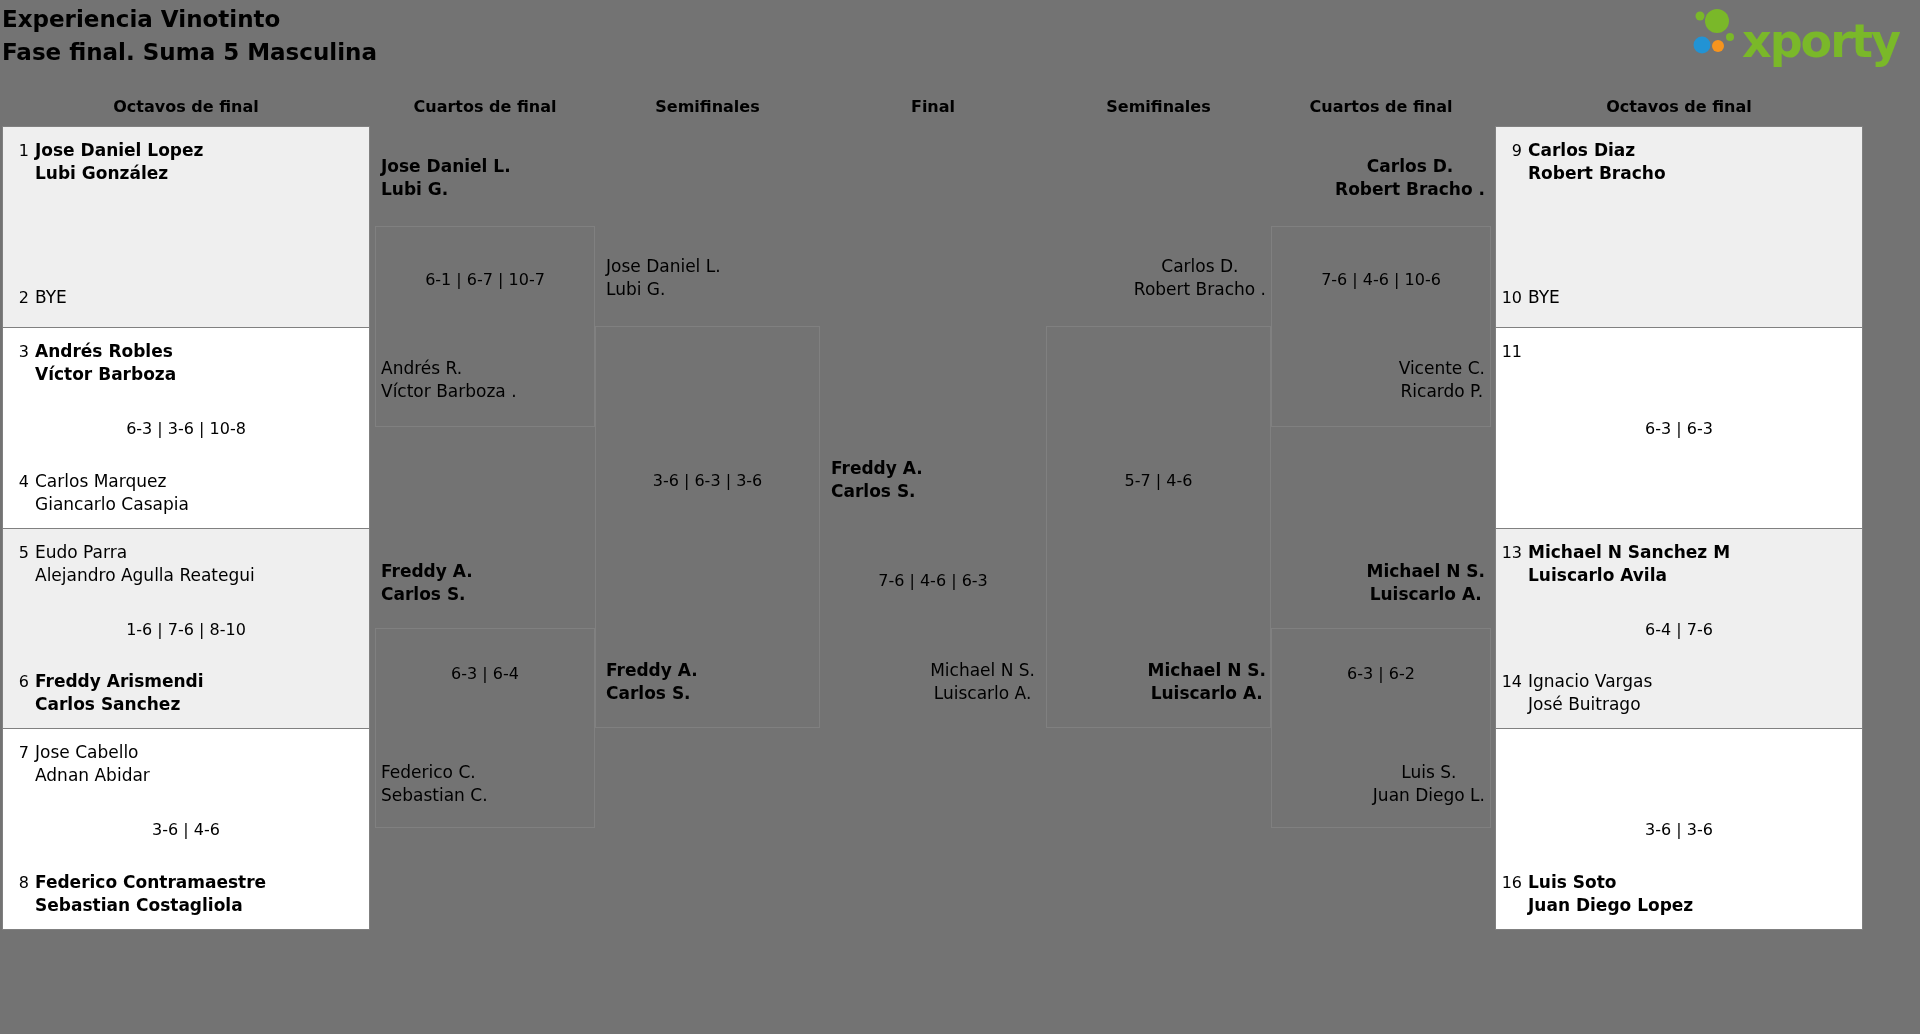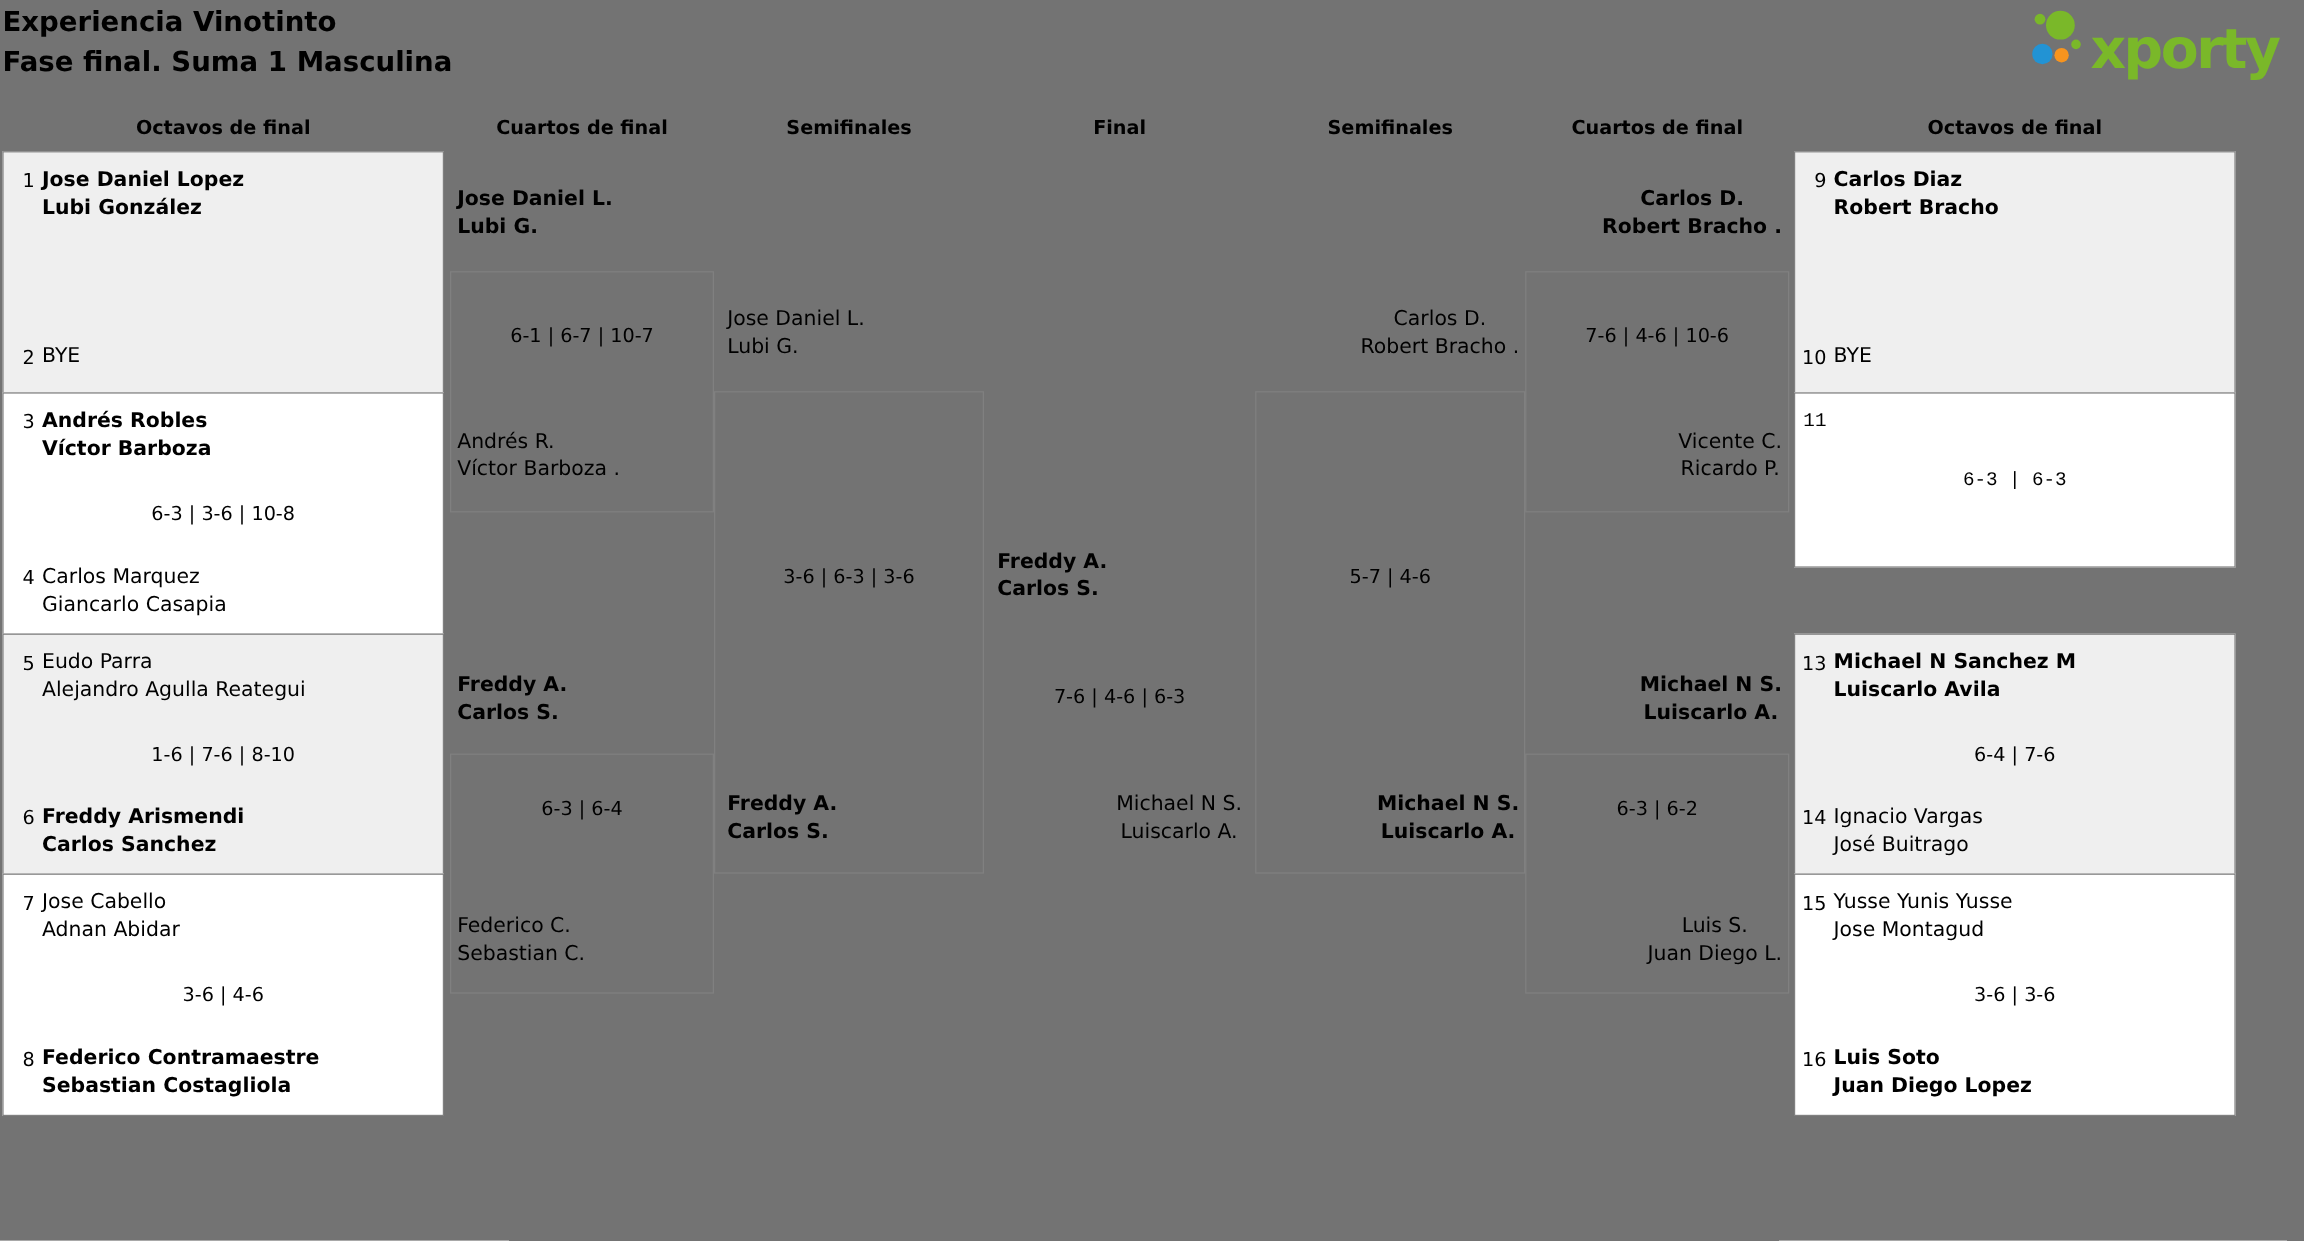--- a/index.html
+++ b/index.html
@@ -35,21 +35,21 @@
 
   .score { position:absolute; text-align:center; font-size:16px; color:#000; }
 </style>
 </head>
 <body>
 
 <div class="canvas">
 
   <div class="title">
     <div>Experiencia Vinotinto</div>
-    <div>Fase final. Suma 1 Masculina</div>
+    <div>Fase final. Suma 5 Masculina</div>
   </div>
 
   <div class="logo">
     <svg width="226" height="62" viewBox="0 0 226 62">
       <circle cx="8" cy="10" r="4.5" fill="#7ab829"></circle>
       <circle cx="25" cy="15" r="12" fill="#7ab829"></circle>
       <circle cx="10" cy="39" r="8.5" fill="#2293d4"></circle>
       <circle cx="26" cy="40" r="6" fill="#f7941e"></circle>
       <circle cx="38" cy="31" r="4" fill="#7ab829"></circle>
       <text x="50" y="51" font-size="46" font-weight="bold" letter-spacing="-2" fill="#7ab829">xporty</text>
@@ -143,21 +143,21 @@
       </div>
     </div>
     <div class="slot bottom-single">
       <span class="seed">10</span>
       <div class="names">
         <div>BYE</div>
       </div>
     </div>
   </div>
 
-  <div class="box right" style="top:327px;height:146px;font-family:Liberation Mono, monospace;">
+  <div class="box right" style="top:327px;height:202px;">
     <div class="slot top">
       <span class="seed">11</span>
     </div>
     <div class="box-score">6-3 | 6-3</div>
   </div>
 
   <div class="box right shaded" style="top:528px;height:201px;">
     <div class="slot top">
       <span class="seed">13</span>
       <div class="names bold">
@@ -169,27 +169,20 @@
     <div class="slot bottom">
       <span class="seed">14</span>
       <div class="names">
         <div>Ignacio Vargas</div>
         <div>José Buitrago</div>
       </div>
     </div>
   </div>
 
   <div class="box right" style="top:728px;height:202px;">
-    <div class="slot top">
-      <span class="seed">15</span>
-      <div class="names">
-        <div>Yusse Yunis Yusse</div>
-        <div>Jose Montagud</div>
-      </div>
-    </div>
     <div class="box-score">3-6 | 3-6</div>
     <div class="slot bottom">
       <span class="seed">16</span>
       <div class="names bold">
         <div>Luis Soto</div>
         <div>Juan Diego Lopez</div>
       </div>
     </div>
   </div>
 

